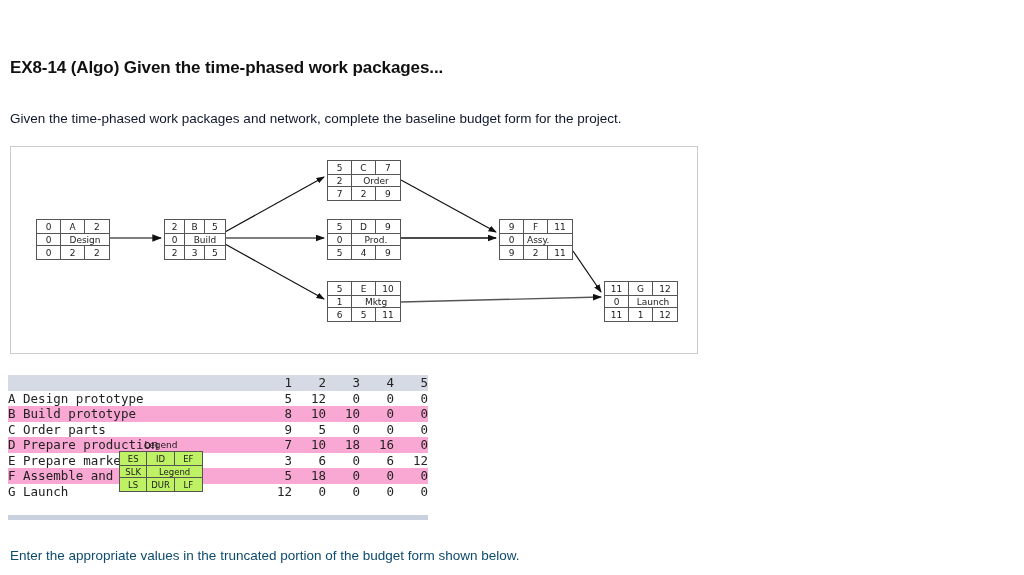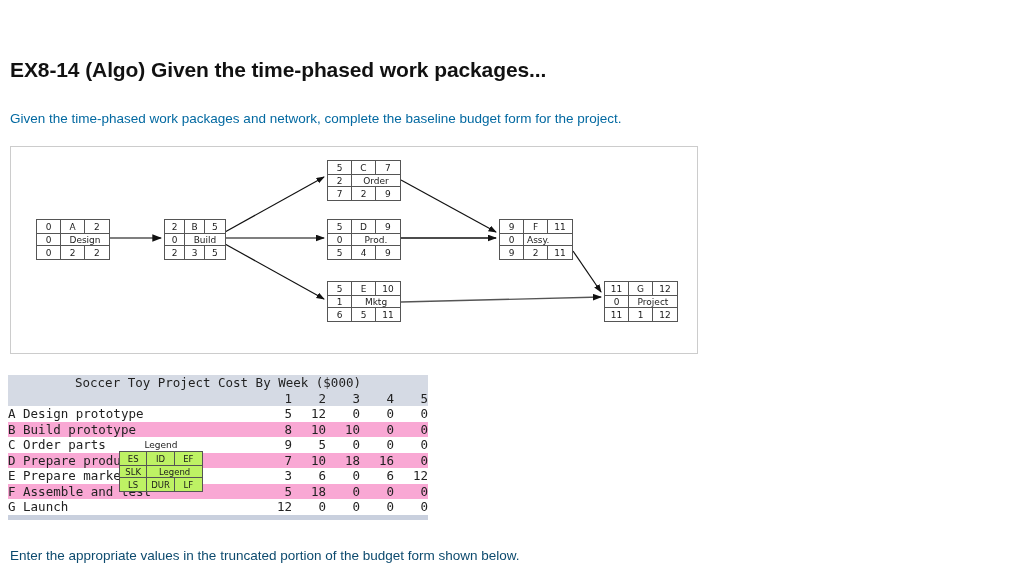--- a/index.html
+++ b/index.html
@@ -14,32 +14,32 @@
     font-family: "Liberation Sans", sans-serif;
     color: #1a1a1a;
     overflow: hidden;
   }
 
   
   #page-title {
     position: absolute;
     left: 10px;
     top: 58px;
-    font-size: 21px;
+    font-size: 17px;
     font-weight: bold;
     letter-spacing: -0.1px;
     color: #111111;
     white-space: nowrap;
   }
   #intro-text {
     position: absolute;
     left: 10px;
     top: 111px;
     font-size: 13.5px;
-    color: #0369a1;
+    color: #0f172a;
     white-space: nowrap;
   }
   #footer-text {
     position: absolute;
     left: 10px;
     top: 548px;
     font-size: 13.5px;
     color: #0c4a6e;
     white-space: nowrap;
   }
@@ -298,21 +298,21 @@
   </div>
 
   <div class="node" style="left:593px; top:134px; width:74px;">
     <div class="node-row">
       <div class="node-cell c1">11</div>
       <div class="node-cell c2">G</div>
       <div class="node-cell c3">12</div>
     </div>
     <div class="node-row mid">
       <div class="node-cell c1">0</div>
-      <div class="node-cell wide">Project</div>
+      <div class="node-cell wide">Launch</div>
     </div>
     <div class="node-row">
       <div class="node-cell c1">11</div>
       <div class="node-cell c2">1</div>
       <div class="node-cell c3">12</div>
     </div>
   </div>
 
   <div id="legend">
     <div id="legend-title">Legend</div>
@@ -331,23 +331,20 @@
         <div class="node-cell c2">DUR</div>
         <div class="node-cell c3">LF</div>
       </div>
     </div>
   </div>
 
 </div>
 
 <table id="cost-table">
   <tbody>
-    <tr class="tbl-title-row">
-      <td colspan="6">Soccer Toy Project Cost By Week ($000)</td>
-    </tr>
     <tr class="tbl-head-row">
       <td></td>
       <td class="numcol">1</td>
       <td class="numcol">2</td>
       <td class="numcol">3</td>
       <td class="numcol">4</td>
       <td class="numcol">5</td>
     </tr>
 
     <tr class="data-row odd">

